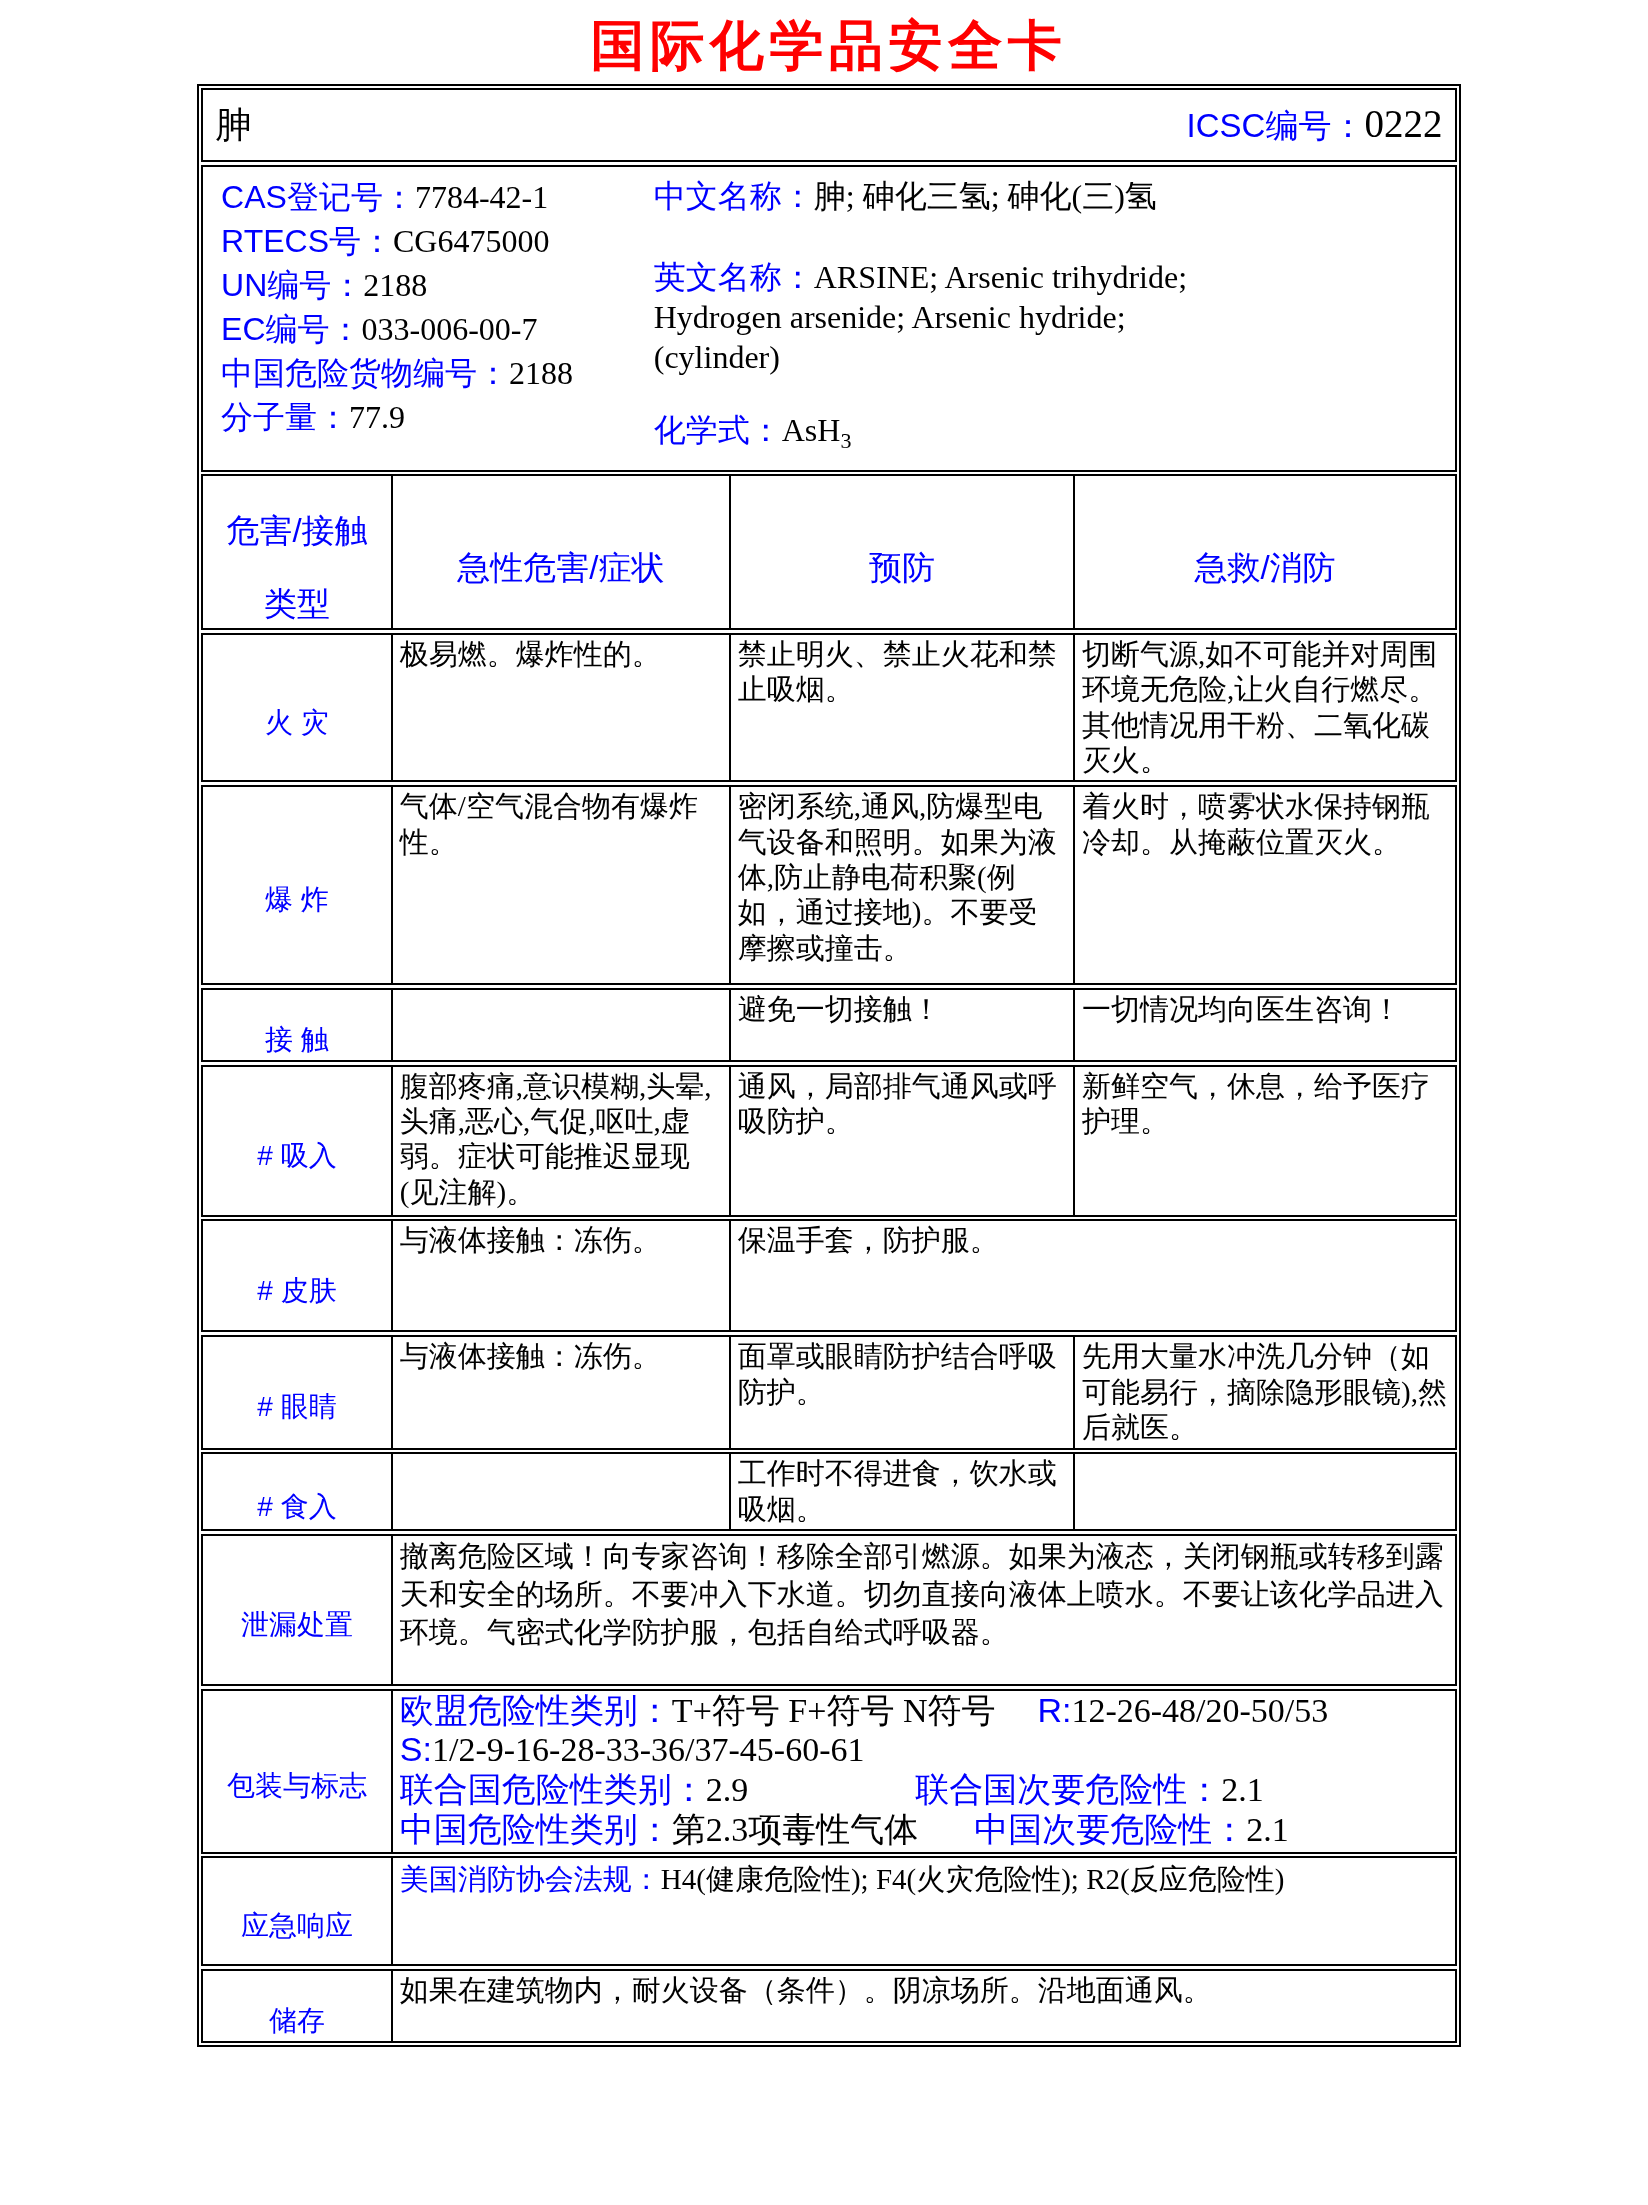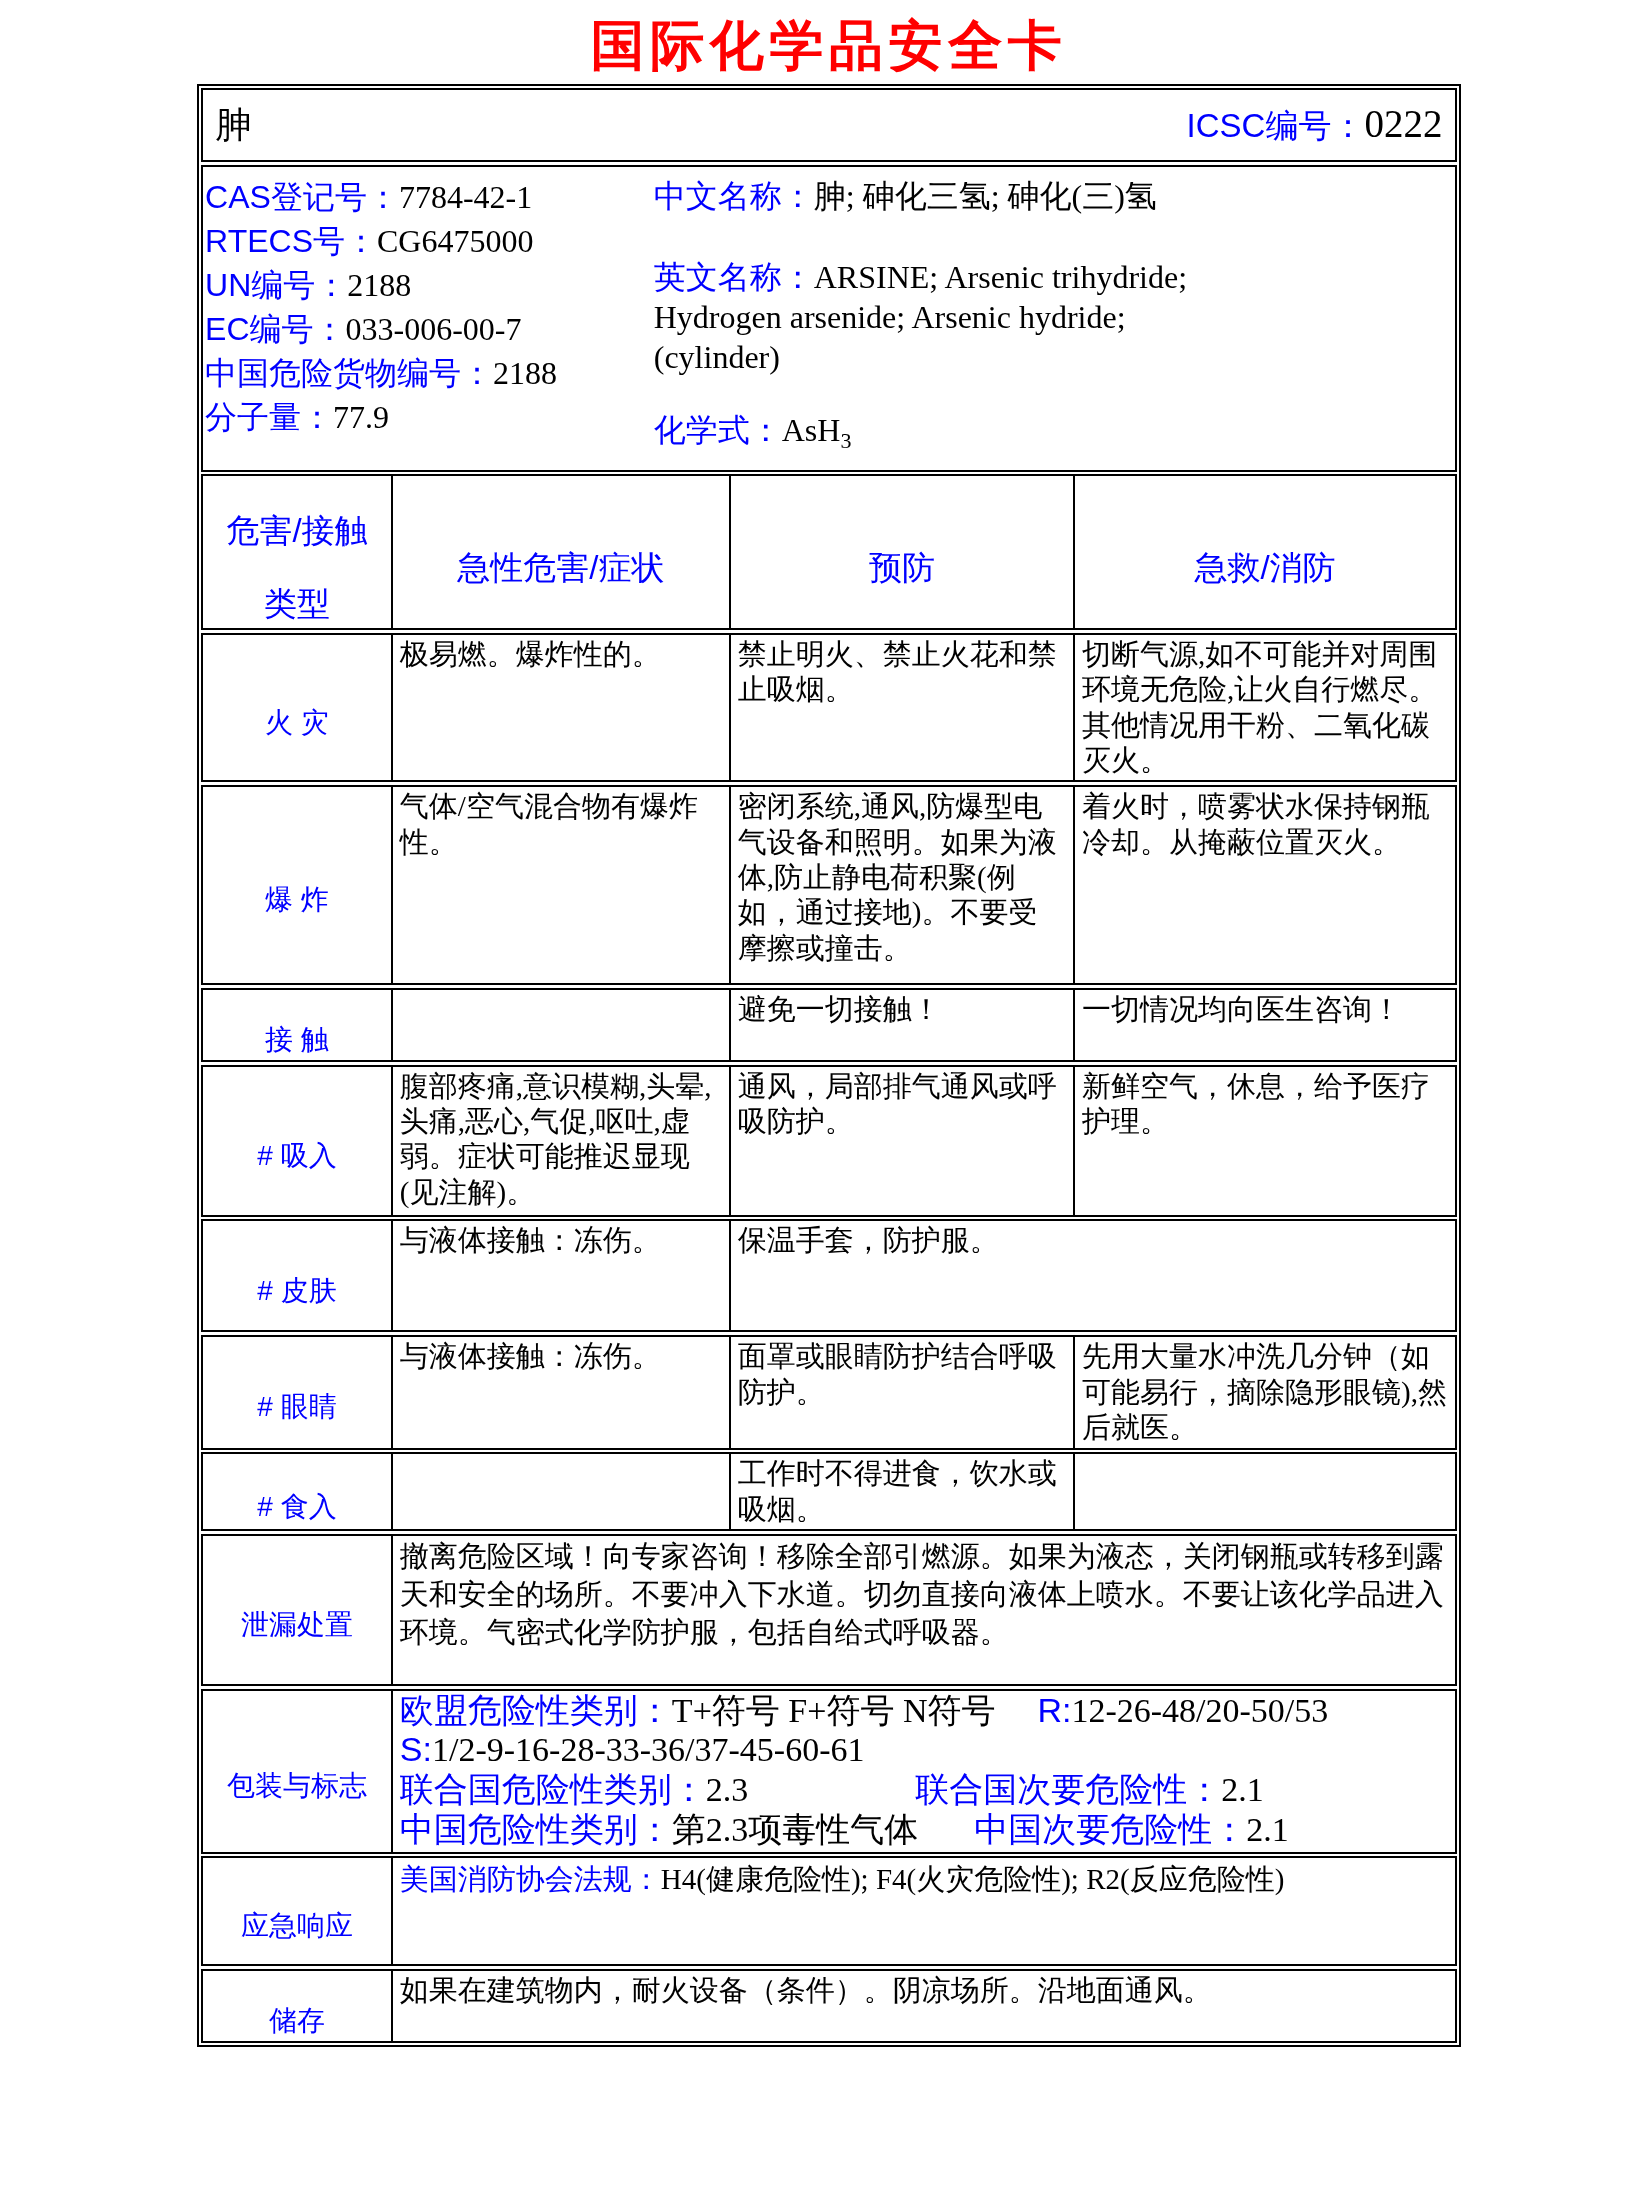--- a/index.html
+++ b/index.html
@@ -59,21 +59,21 @@
   .icsc { font-size: 33px; }
   .icsc .val { font-size: 39px; }
 
   
   .info {
     display: flex;
     min-height: 257px;
     padding: 8.3px 0 7px 0;
     font-size: 32px;
   }
-  .info-left { width: 36%; box-sizing: border-box; padding-left: 2px; }
+  .info-left { width: 36%; box-sizing: border-box; padding-left: 18px; }
   .info-line { line-height: 44px; white-space: nowrap; }
   .info-right { width: 64%; box-sizing: border-box; padding-right: 14px; }
   .info-right p { margin: 0; }
   .cn-line { line-height: 42px; }
   .en-block { margin-top: 40px !important; line-height: 40px; }
   .formula-line { margin-top: 32px !important; line-height: 42px; }
   .block { display: block; }
   sub.val { font-size: 22px; }
 
   
@@ -244,21 +244,21 @@
     <div class="c cw">撤离危险区域！向专家咨询！移除全部引燃源。如果为液态，关闭钢瓶或转移到露天和安全的场所。不要冲入下水道。切勿直接向液体上喷水。不要让该化学品进入环境。气密式化学防护服，包括自给式呼吸器。</div>
   </div>
 
   <div class="section cols r-pack">
     <div class="c c1">
         <span class="lbl">包装与标志</span>
       </div>
     <div class="c cw pk">
       <div class="pline"><span class="lbl">欧盟危险性类别：</span><span class="val">T+符号 F+符号 N符号</span><span class="sp sp60"></span><span class="lbl">R:</span><span class="val">12-26-48/20-50/53</span></div>
       <div class="pline"><span class="lbl">S:</span><span class="val">1/2-9-16-28-33-36/37-45-60-61</span></div>
-      <div class="pline"><span class="lbl">联合国危险性类别：</span><span class="val">2.3</span><span class="sp sp240"></span><span class="lbl">联合国次要危险性：</span><span class="val">2.1</span></div>
+      <div class="pline"><span class="lbl">联合国危险性类别：</span><span class="val">2.9</span><span class="sp sp240"></span><span class="lbl">联合国次要危险性：</span><span class="val">2.1</span></div>
       <div class="pline"><span class="lbl">中国危险性类别：</span><span class="val">第2.3项毒性气体</span><span class="sp sp80"></span><span class="lbl">中国次要危险性：</span><span class="val">2.1</span></div>
     </div>
   </div>
 
   <div class="section cols r-emer">
     <div class="c c1">
         <span class="lbl">应急响应</span>
       </div>
     <div class="c cw">
       <div class="eline"><span class="lbl">美国消防协会法规：</span><span class="val">H4(健康危险性); F4(火灾危险性); R2(反应危险性)</span></div>

